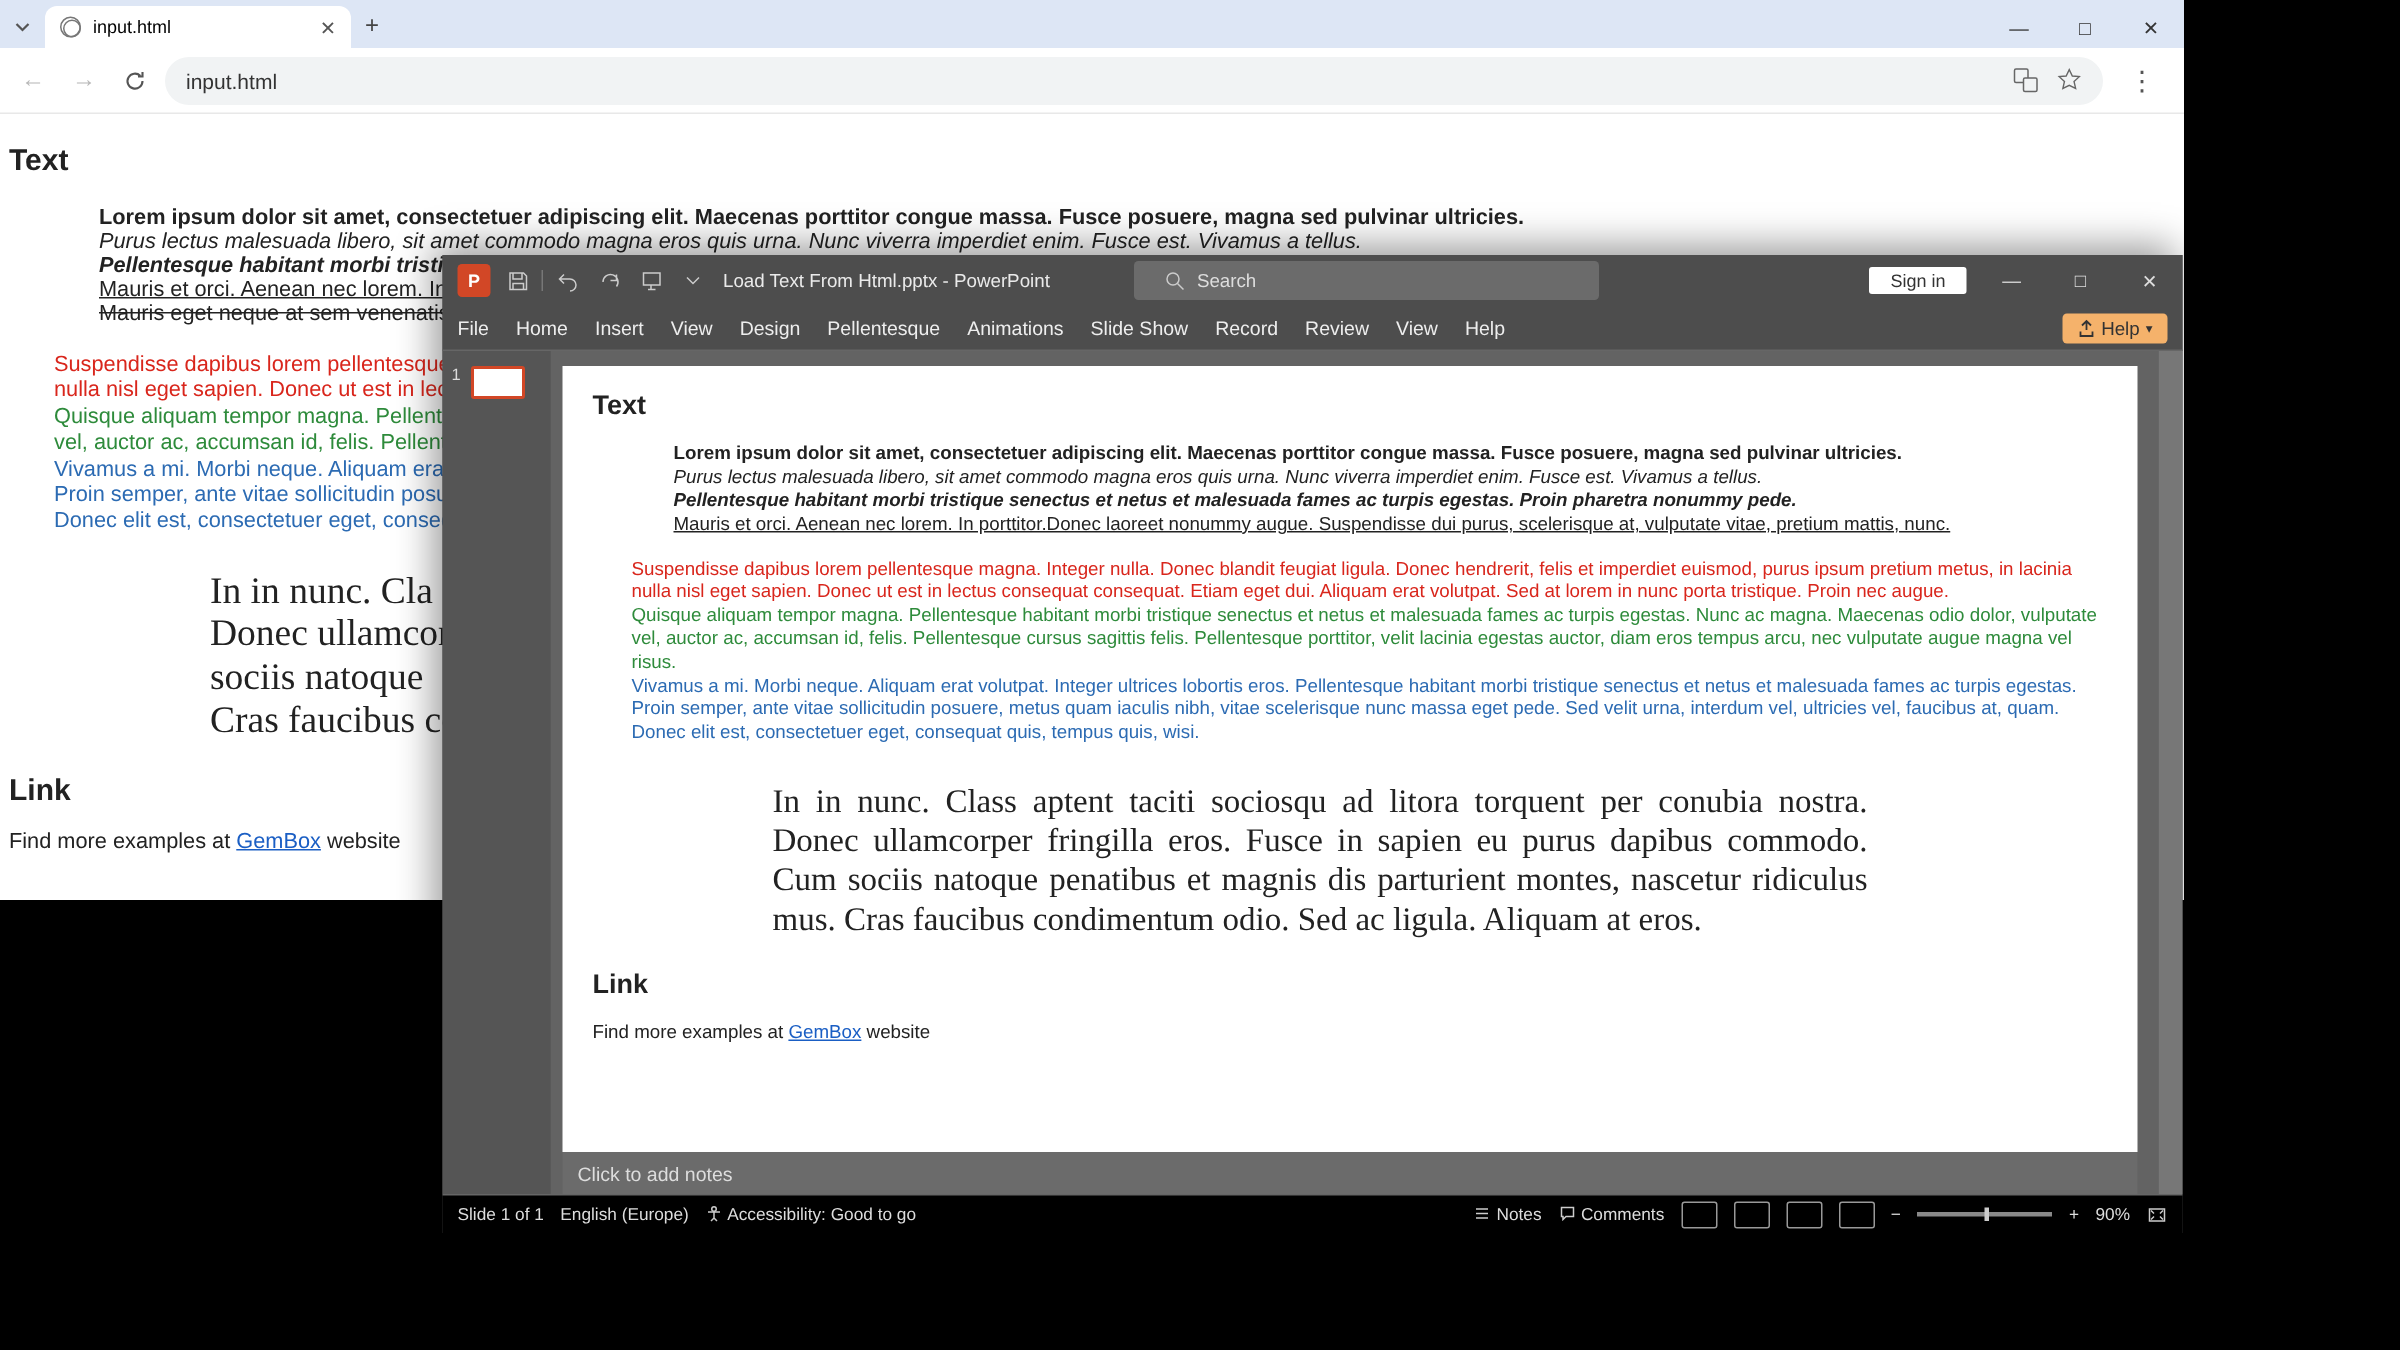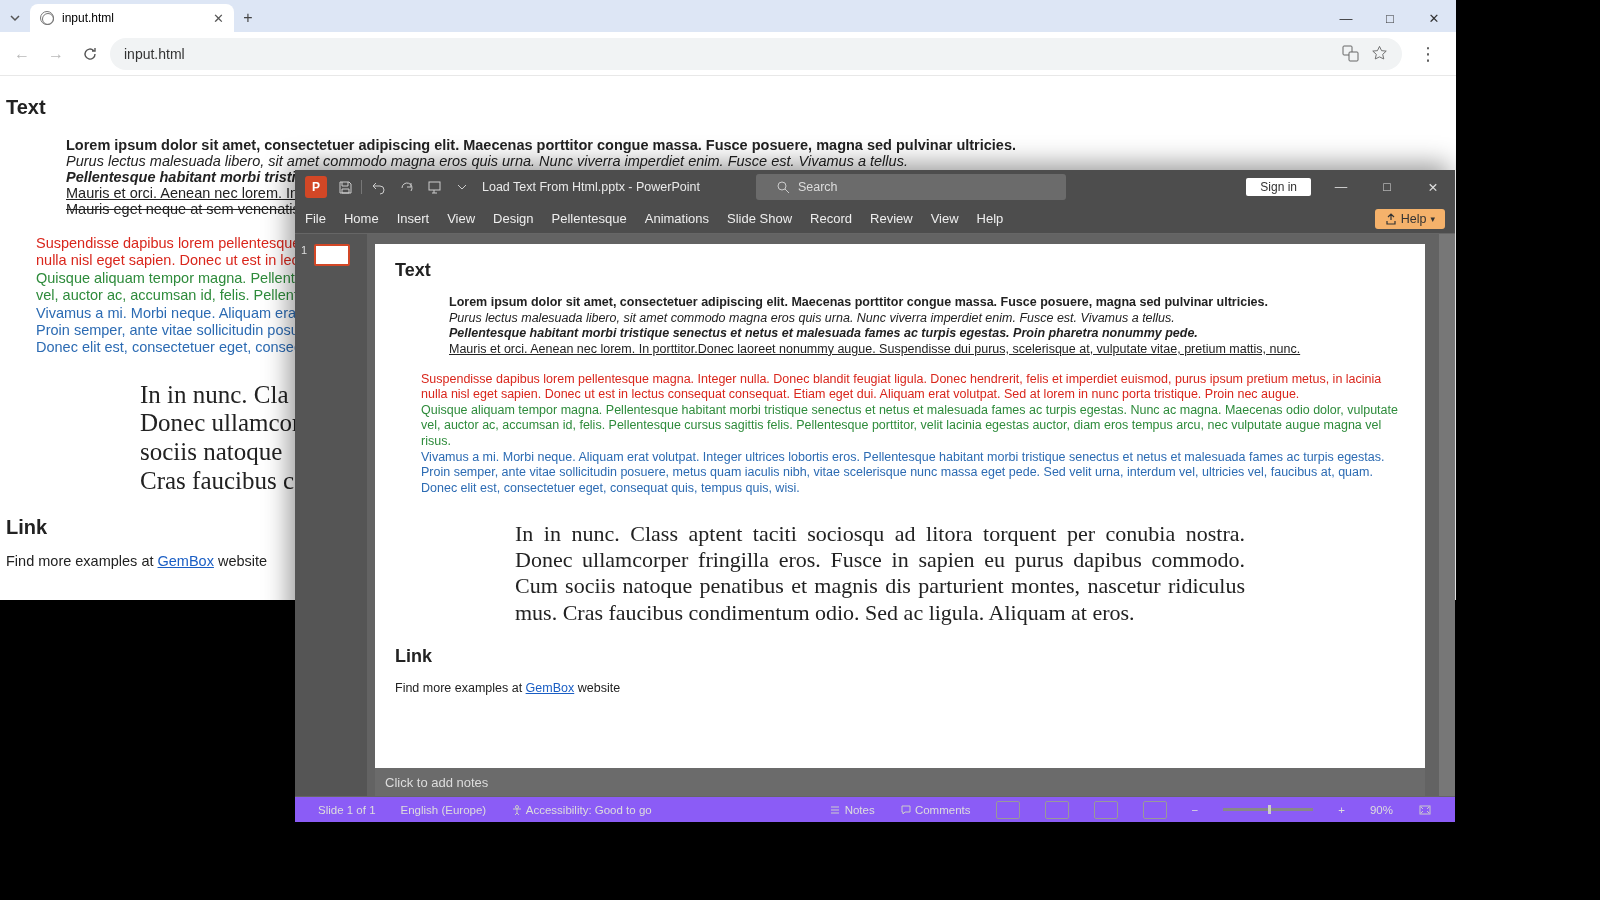--- a/index.html
+++ b/index.html
@@ -69,21 +69,21 @@
 .slide .clr { margin-left:26px; line-height:1.25; }
 .slide .clr.red { color:#d9261c; margin-top:14px; }
 .slide .clr.green { color:#2e8b3b; }
 .slide .clr.blue { color:#2c6bb3; }
 .slide .just { margin:24px 0 10px 120px; width: 730px; font-family: Georgia, serif; font-size:22px; text-align:justify; line-height:1.2; }
 .slide h3.linkh { margin-top:20px; }
 .slide .linkl a { color:#1a5ec4; text-decoration:underline; }
 .notes-bar { height:28px; background:#6b6b6b; display:flex; align-items:center; padding:0 10px; color:#ddd; font-size:13px; }
 .slide-scroll { width:16px; background:#777; }
 
-.ppt-status { height:26px; background:#8b5cf6; border-top:1px solid #666; display:flex; align-items:center; padding:0 23px; gap:25px; font-size:11.5px; color:#ddd; }
+.ppt-status { height:26px; background:#000000; border-top:1px solid #666; display:flex; align-items:center; padding:0 10px; gap:11px; font-size:11.5px; color:#ddd; }
 .status-spacer { flex:1; }
 .view-btn { width:24px; height:18px; border:1px solid #999; border-radius:2px; }
 .zoom-slider { width:90px; height:3px; background:#888; position:relative; }
 .zoom-thumb { position:absolute; top:-3px; left:50%; width:3px; height:9px; background:#ccc; }
 .vr { width:1px; height:14px; background:#777; }
 
 svg { display:block; }
 </style>
 </head>
 <body>

